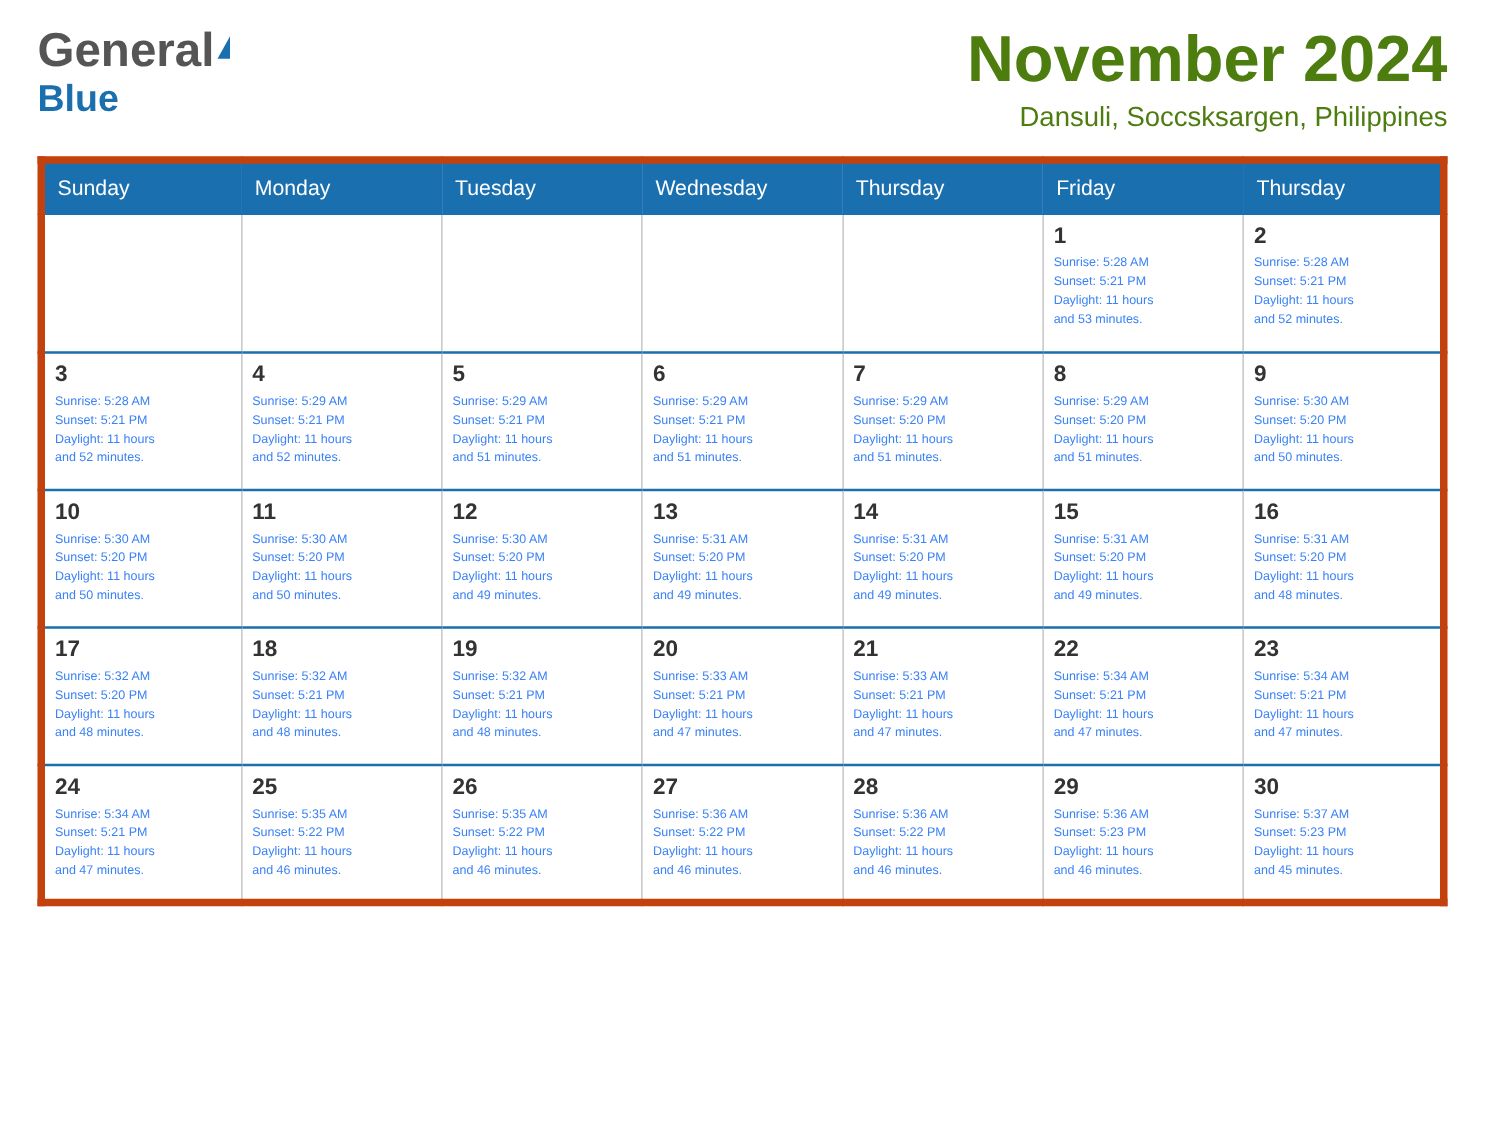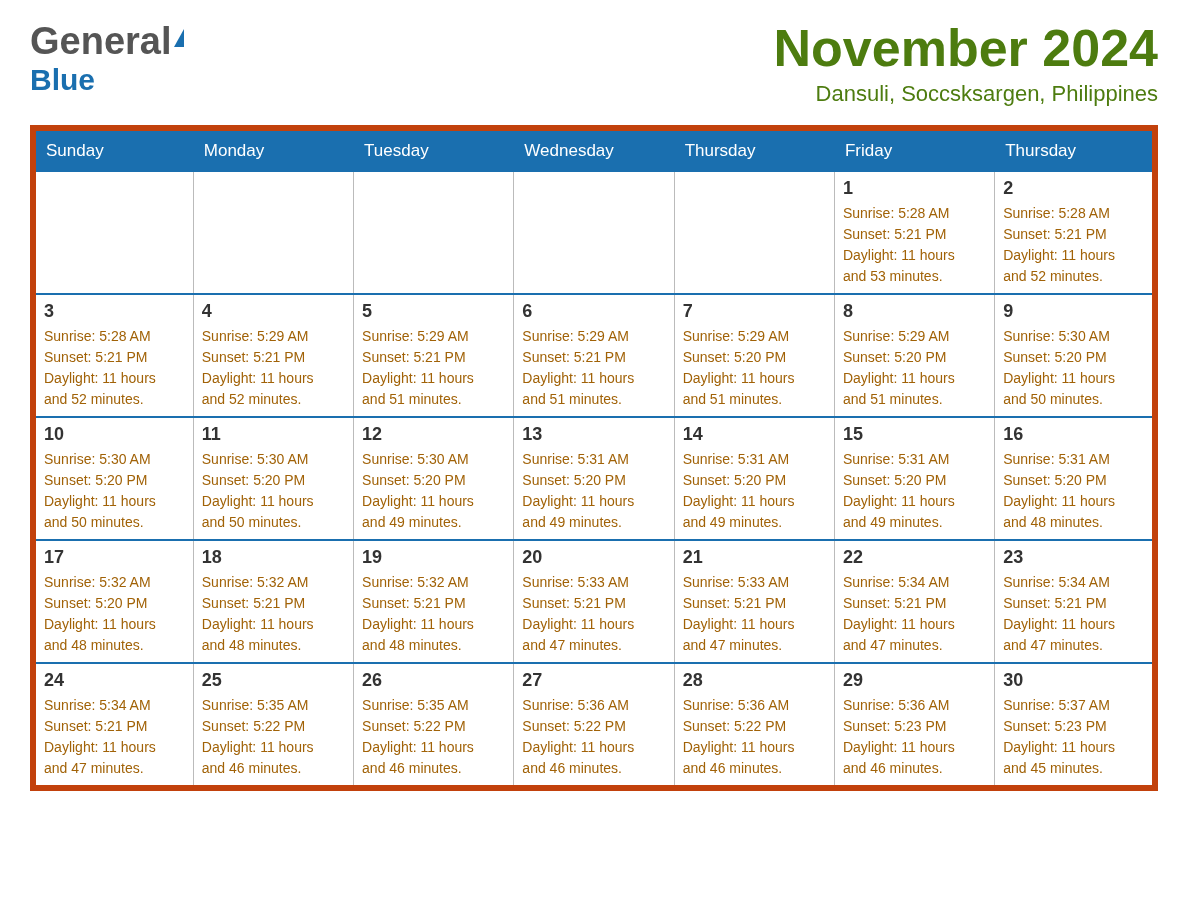--- a/index.html
+++ b/index.html
@@ -68,22 +68,22 @@
       min-height: 100px;
       height: 110px;
     }
     .day-number {
       font-size: 18px;
       font-weight: bold;
       color: #333;
       margin-bottom: 4px;
     }
     .day-info {
-      font-size: 14px;
-      color: #a16207;
+      font-size: 10px;
+      color: #3b82f6;
       line-height: 1.5;
     }
     .row-divider td {
       border-top: 2px solid #1a6faf !important;
     }
     .empty-cell {
       background: #fff;
     }
     .logo-row {
       display: flex;

